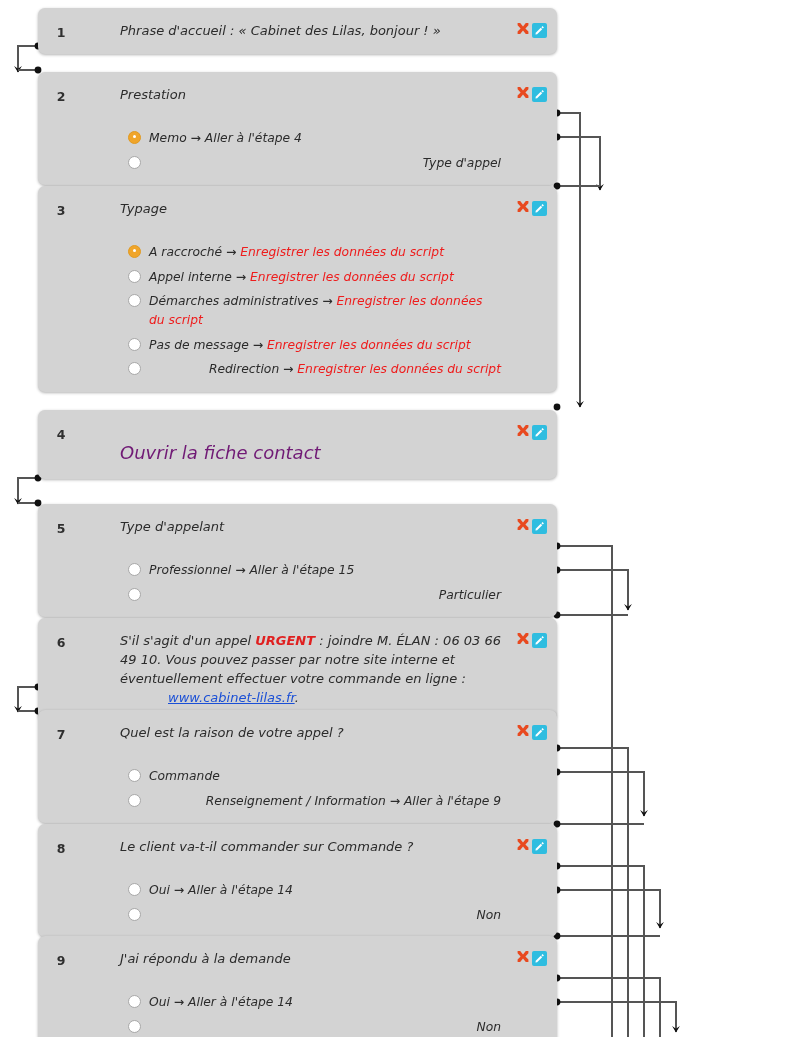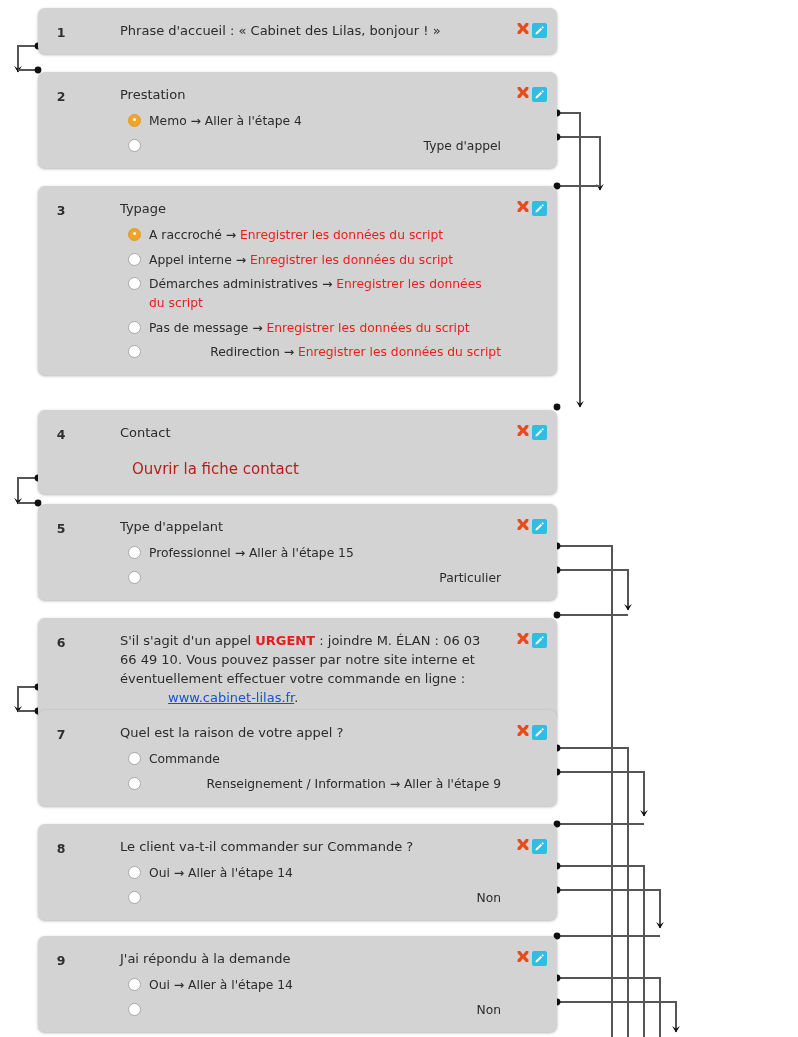--- a/index.html
+++ b/index.html
@@ -40,38 +40,39 @@
     left: 13px;
     top: 17px;
     font-size: 12.5px;
     font-weight: bold;
     color: #2f2f2f;
     width: 20px;
     text-align: center;
   }
   .card-body {
     padding: 14px 56px 13px 82px;
+    font-style: italic;
   }
   .card-title {
     font-size: 13px;
     color: #2b2b2b;
     line-height: 1.45;
     margin: 0;
   }
   .card-sub {
-    font-size: 15px;
-    color: #b91c1c;
+    font-size: 18px;
+    color: #701a75;
     line-height: 1.45;
-    margin: 16px 0 0 12px;
+    margin: 16px 0 0 0;
   }
   .urgent { color: #e02020; font-weight: bold; }
   .wlink { color: #1a4fd6; text-decoration: underline; margin-left: 48px; }
 
   
-  .opts { margin: 7px 0 0 0; padding: 0; list-style: none; }
+  .opts { margin: 24px 0 0 0; padding: 0; list-style: none; }
   .opt {
     position: relative;
     padding-left: 29px;
     margin: 0 0 6px 0;
     font-size: 12.3px;
     color: #2b2b2b;
     line-height: 1.52;
   }
   .opt:last-child { margin-bottom: 0; text-align: right; }
   .radio {
@@ -259,21 +260,20 @@
               <path d="M2.6,1.0 L5.2,1.0 L8,4.6 L10.8,1.0 L13.4,1.0 L13.4,3.2 L10.4,6.4 L13.4,9.6 L13.4,12.0 L10.8,12.0 L8,8.4 L5.2,12.0 L2.6,12.0 L2.6,9.6 L5.6,6.4 L2.6,3.2 Z" fill="#e8491f"></path>
             </svg></span>
           <span class="ico-edit">
             <svg viewBox="0 0 14 14" width="11" height="11" aria-hidden="true">
               <path d="M2.2,10.0 L8.6,3.6 L10.4,5.4 L4.0,11.8 L1.9,12.1 Z" fill="#ffffff"></path>
               <path d="M9.4,2.8 L10.8,1.4 L12.6,3.2 L11.2,4.6 Z" fill="#ffffff"></path>
             </svg>
           </span>
         </div>
         <div class="card-body">
-          <p class="card-title">Contact</p>
           <p class="card-sub">Ouvrir la fiche contact</p>
         </div>
       </div>
       <div class="card" style="top: 504px;">
         <div class="card-num">5</div>
         <div class="icons">
           <span class="ico-x"><svg viewBox="0 0 16 16" width="16" height="16" aria-hidden="true">
               <path d="M2.6,1.0 L5.2,1.0 L8,4.6 L10.8,1.0 L13.4,1.0 L13.4,3.2 L10.4,6.4 L13.4,9.6 L13.4,12.0 L10.8,12.0 L8,8.4 L5.2,12.0 L2.6,12.0 L2.6,9.6 L5.6,6.4 L2.6,3.2 Z" fill="#e8491f"></path>
             </svg></span>
           <span class="ico-edit">

